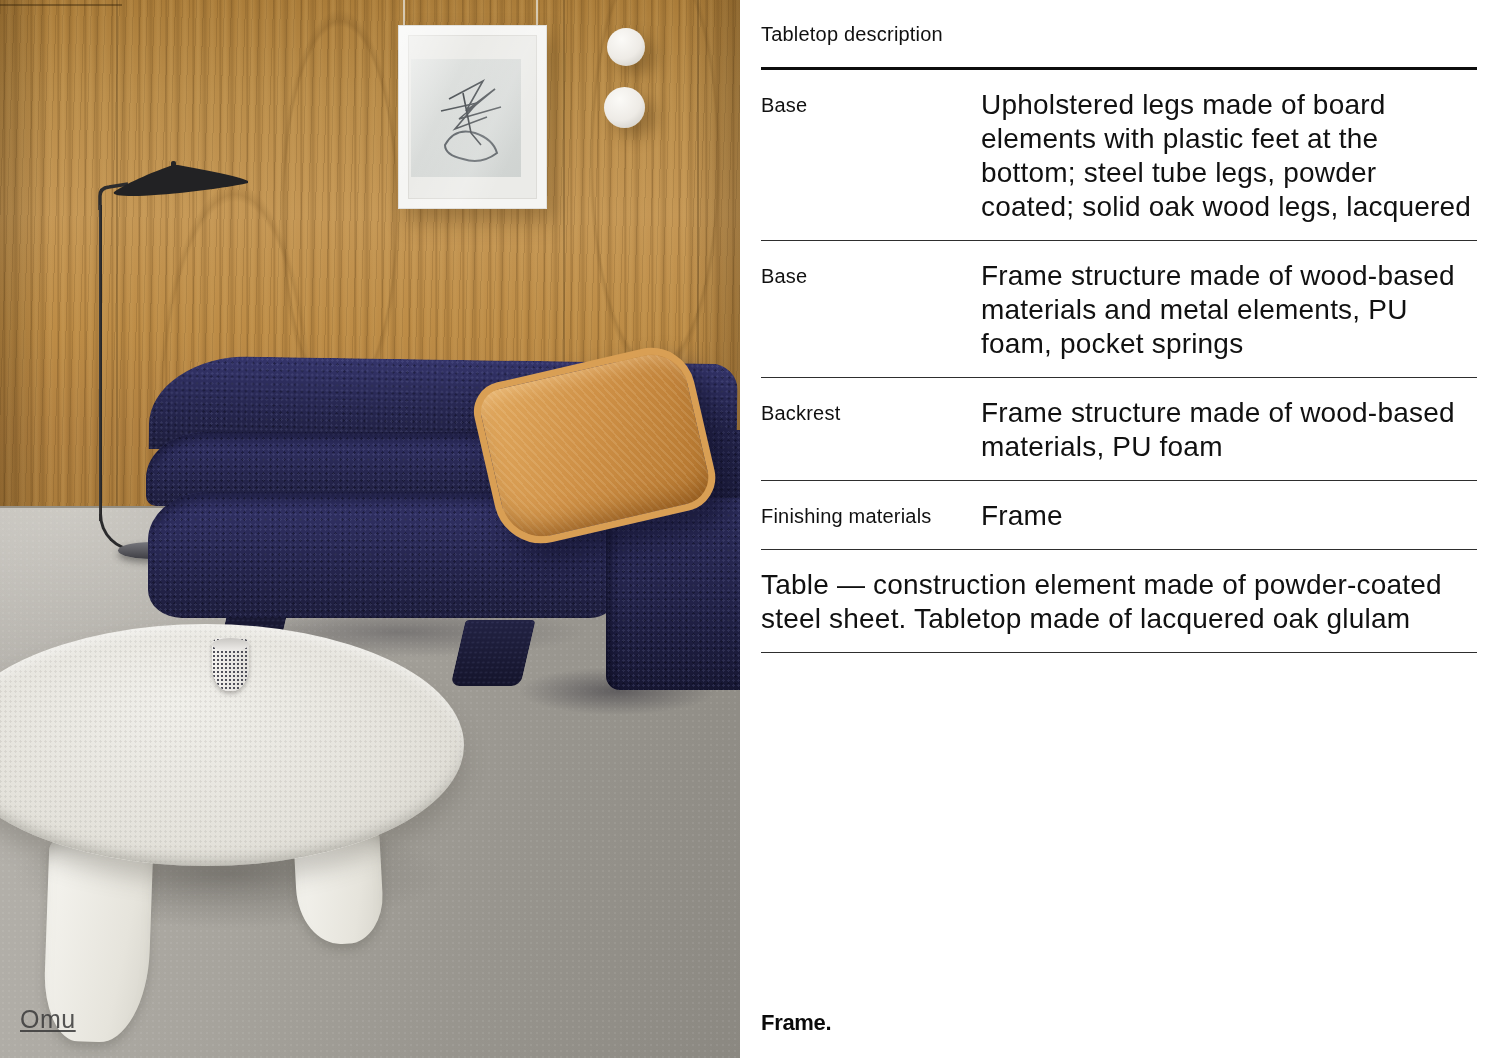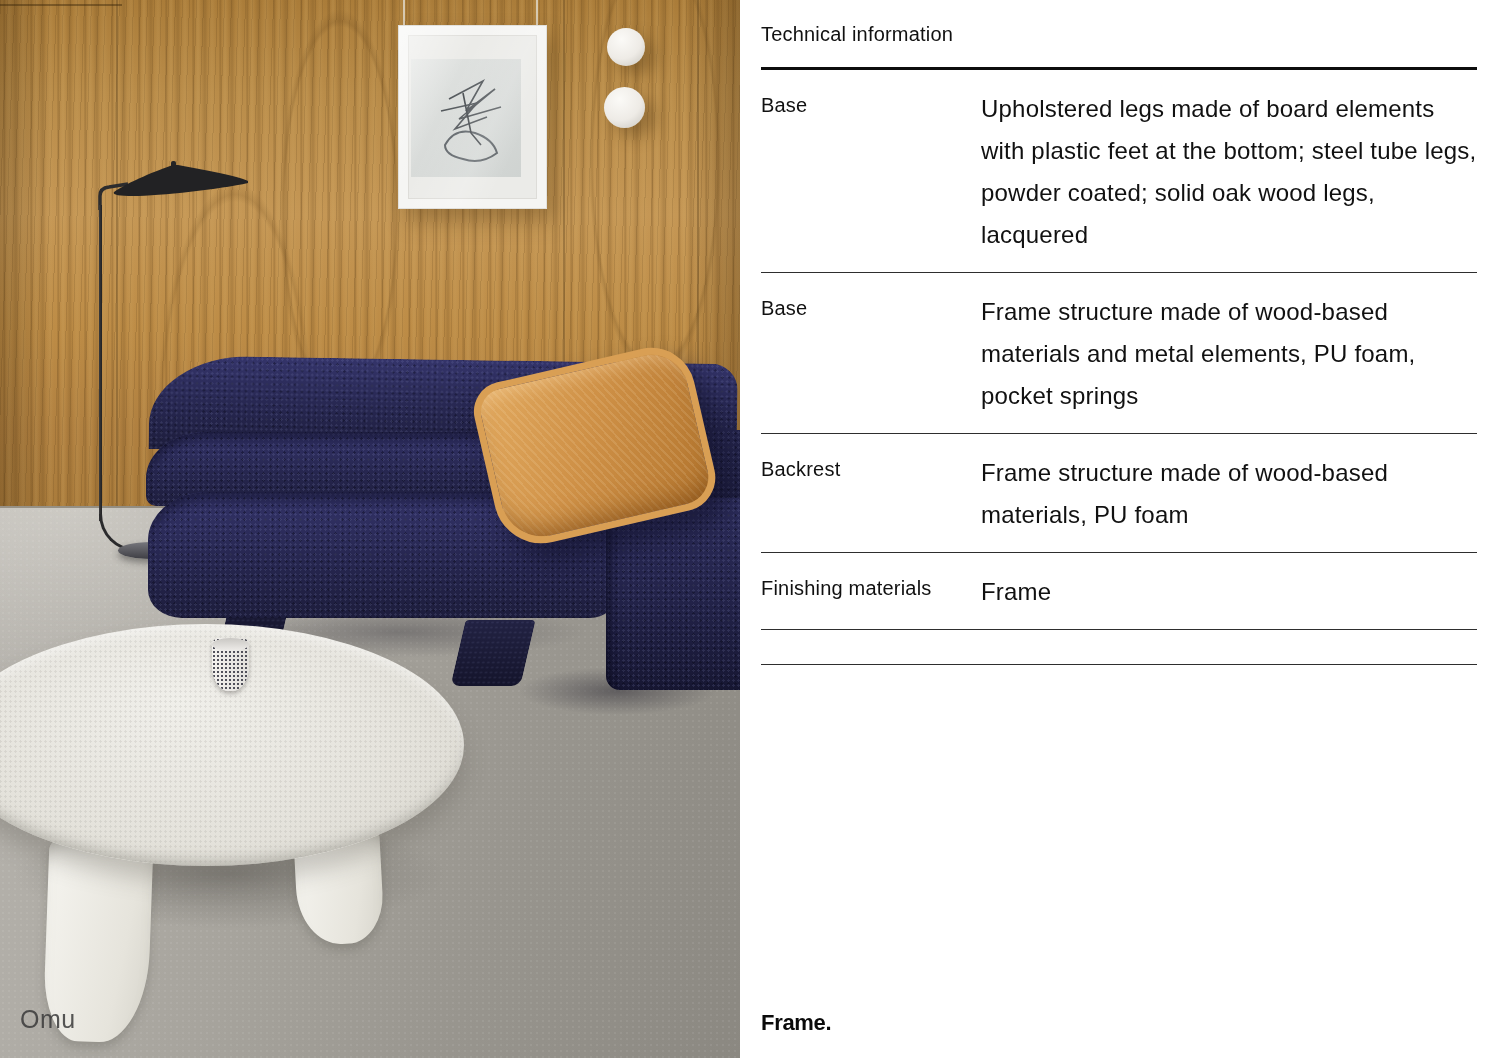--- a/index.html
+++ b/index.html
@@ -134,31 +134,31 @@
   .cup { position:absolute; left:212px; top:638px; width:37px; height:53px;
     border-radius:7px 7px 46% 46%;
     background-image: radial-gradient(#50505a .8px, rgba(0,0,0,0) 1px),
       linear-gradient(90deg,#f3f1ee,#e2e0dc);
     background-size:4px 4px, 100% 100%;
     box-shadow:0 3px 4px rgba(80,78,74,.35); }
   .cup-top { position:absolute; left:0; top:0; width:100%; height:13px; border-radius:50%;
     background:linear-gradient(180deg,#c9c7c3,#efedea); }
 
   .photo-label { position:absolute; left:20px; bottom:24px; font-size:25px; color:#3a3a3a;
-    letter-spacing:.5px; opacity:.85; }
+    letter-spacing:.5px; opacity:.85;text-decoration:underline; }
 
   
   .panel { position:absolute; left:740px; top:0; width:757px; height:1058px; background:#fff;
     padding:21px 20px 0 21px; color:#111; }
   .panel-title { font-size:20px; line-height:26px; padding-bottom:20px; letter-spacing:.2px; }
   .rule { height:1px; background:#2e2e2e; }
   .rule-thick { height:2.5px; background:#0d0d0d; }
   .spec-row { display:flex; padding:18px 0 16px 0; }
   .spec-label { width:220px; flex:0 0 220px; font-size:20px; line-height:34px; white-space:pre-line; letter-spacing:.2px; }
-  .spec-value { flex:1; font-size:24px; line-height:42px; white-space:pre-line; letter-spacing:.2px; }
+  .spec-value { flex:1; font-size:28px; line-height:34px; white-space:pre-line; letter-spacing:.2px; }
   .brand { position:absolute; left:21px; bottom:22px; font-size:22px; font-weight:bold; letter-spacing:-.3px; color:#0a0a0a; }
 </style>
 </head>
 <body>
 
 <div class="page">
 
   <div class="photo">
     <div class="wall">
       <div class="wall-seam" style="left:116px"></div>
@@ -216,21 +216,21 @@
     <div class="table-leg table-leg-right"></div>
     <div class="table-top"></div>
     <div class="cup">
       <div class="cup-top"></div>
     </div>
 
     <div class="photo-label">Omu</div>
   </div>
 
   <section class="panel">
-    <div class="panel-title">Technical information</div>
+    <div class="panel-title">Tabletop description</div>
     <div class="rule rule-thick"></div>
 
     <div class="spec-row">
       <div class="spec-label">Base</div>
       <div class="spec-value">Upholstered legs made of board elements with plastic feet at the bottom; steel tube legs, powder coated; solid oak wood legs, lacquered</div>
     </div>
     <div class="rule"></div>
 
     <div class="spec-row">
       <div class="spec-label">Base</div>
@@ -244,20 +244,21 @@
     </div>
     <div class="rule"></div>
 
     <div class="spec-row">
       <div class="spec-label">Finishing materials</div>
       <div class="spec-value">Frame</div>
     </div>
     <div class="rule"></div>
 
     <div class="spec-row">
+      <div class="spec-value">Table — construction element made of powder-coated steel sheet. Tabletop made of lacquered oak glulam</div>
     </div>
     <div class="rule"></div>
 
     <div class="spec-row">
     </div>
 
     <div class="brand">Frame.</div>
   </section>
 </div>
 

